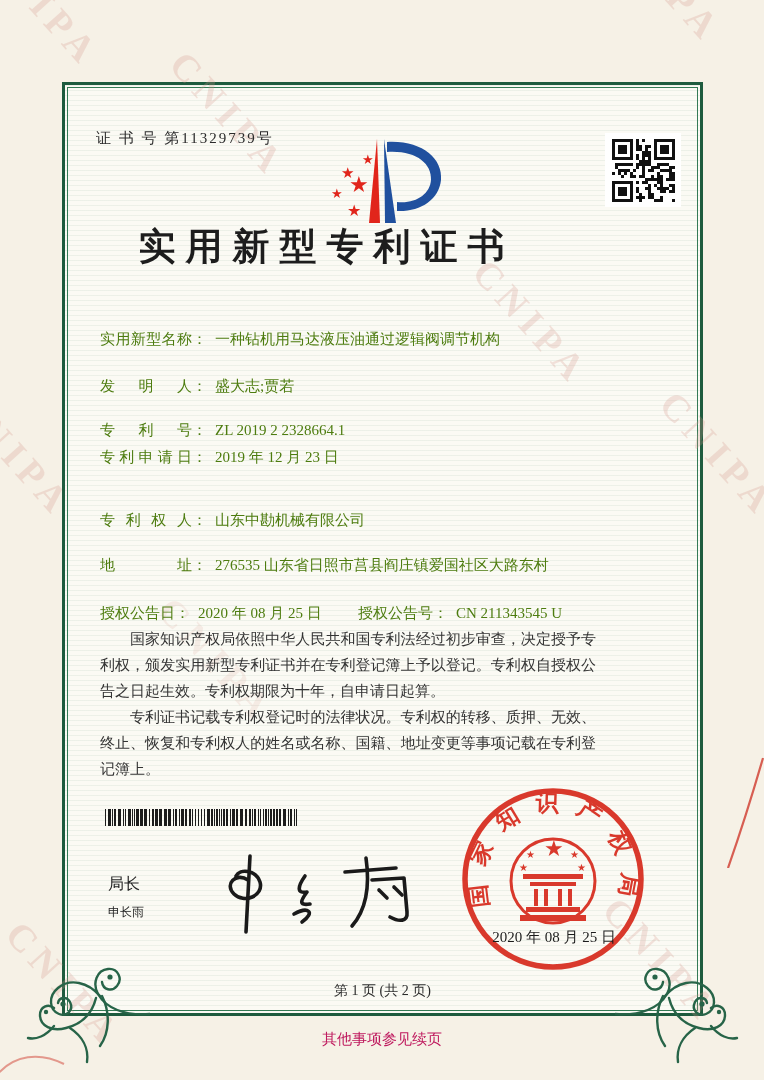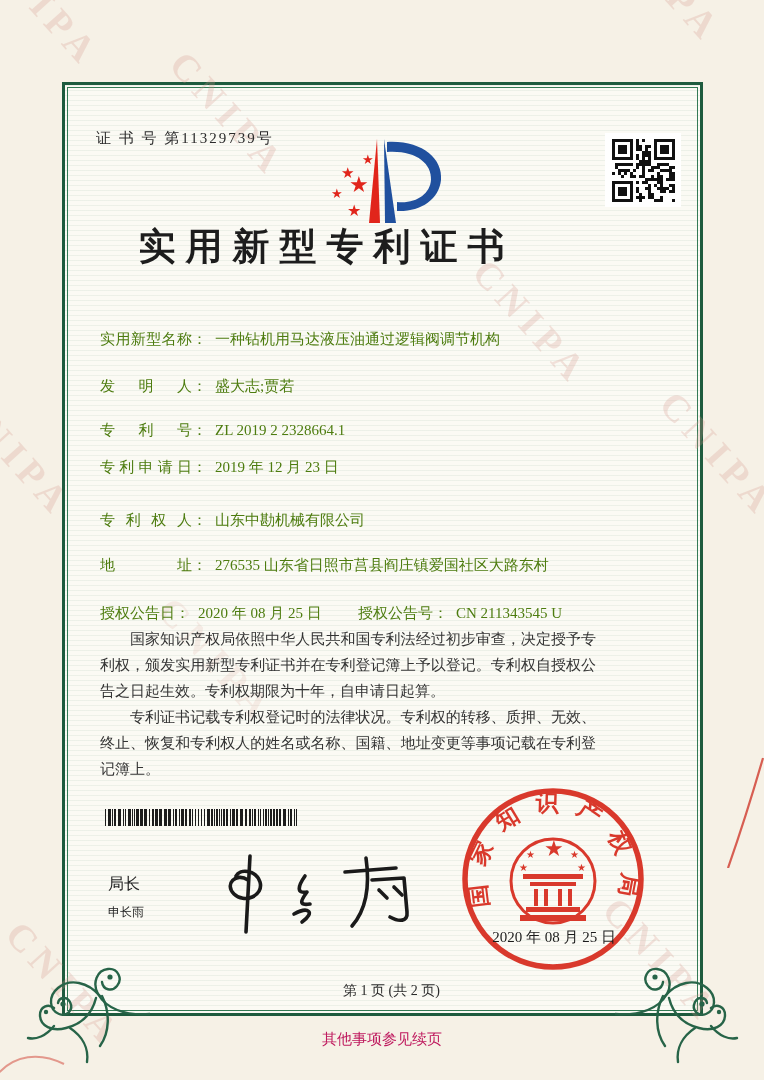--- a/index.html
+++ b/index.html
@@ -38,21 +38,21 @@
 
   .officer-title{left:108px;top:874px;font-size:16px;color:#222;}
   .officer-name{left:108px;top:904px;font-size:12px;color:#222;}
 
   .signature{left:210px;top:850px;}
 
   .seal{left:448px;top:786px;mix-blend-mode:multiply;}
   .seal-date{left:468px;top:928px;width:172px;text-align:center;font-size:15px;color:#1c1c1c;
              white-space:nowrap;z-index:4;}
 
-  .page-note{left:71px;top:982px;width:641px;text-align:center;font-size:14px;color:#2b2b2b;}
+  .page-note{left:62px;top:982px;width:641px;text-align:center;font-size:14px;color:#2b2b2b;}
   .cont-note{left:0;top:1030px;width:764px;text-align:center;font-size:15px;color:#be185d;}
 
   .flourish{position:absolute;z-index:3;}
   .flourish.fr{transform:scaleX(-1);}
 
   .red-decor{position:absolute;z-index:2;}
 
   .qr-box{left:605px;top:133px;width:76px;height:74px;background:#ffffff;
           display:flex;align-items:center;justify-content:center;}
 </style>
@@ -272,21 +272,21 @@
 
     <div class="frow" style="top:322px;">
       <span class="lbl">实用新型名称</span><span class="col">：</span><span>一种钻机用马达液压油通过逻辑阀调节机构</span>
     </div>
     <div class="frow" style="top:369px;">
       <span class="lbl">发明人</span><span class="col">：</span><span>盛大志;贾若</span>
     </div>
     <div class="frow" style="top:413px;">
       <span class="lbl">专利号</span><span class="col">：</span><span>ZL 2019 2 2328664.1</span>
     </div>
-    <div class="frow" style="top:450px;">
+    <div class="frow" style="top:440px;">
       <span class="lbl">专利申请日</span><span class="col">：</span><span>2019 年 12 月 23 日</span>
     </div>
     <div class="frow" style="top:503px;">
       <span class="lbl">专利权人</span><span class="col">：</span><span>山东中勘机械有限公司</span>
     </div>
     <div class="frow" style="top:548px;">
       <span class="lbl">地址</span><span class="col">：</span><span>276535 山东省日照市莒县阎庄镇爱国社区大路东村</span>
     </div>
     <div class="frow" style="top:596px;">
       <span>授权公告日</span><span class="col">：</span><span>2020 年 08 月 25 日</span>

